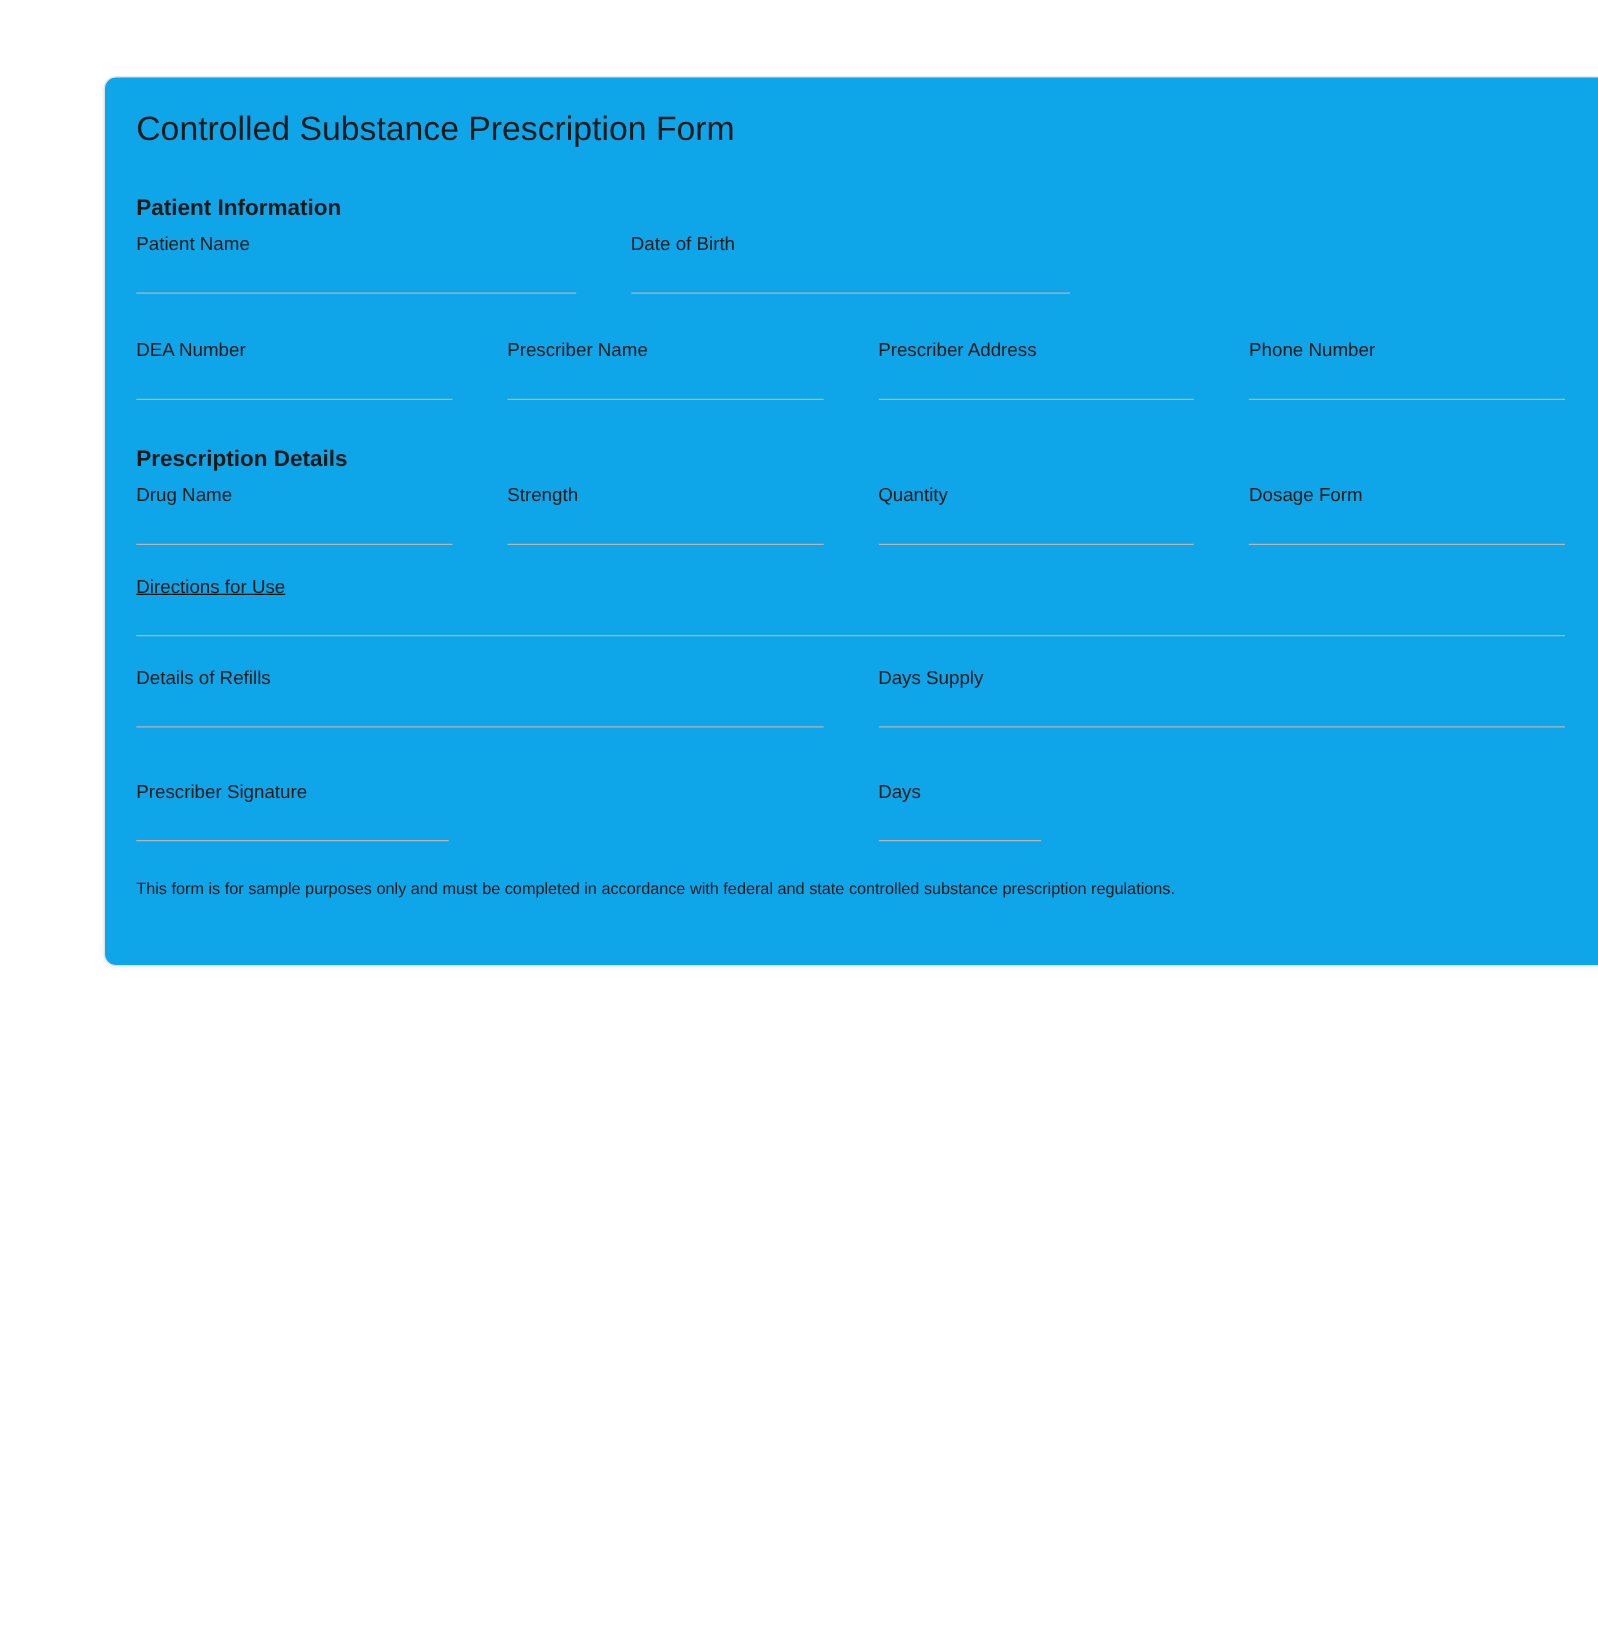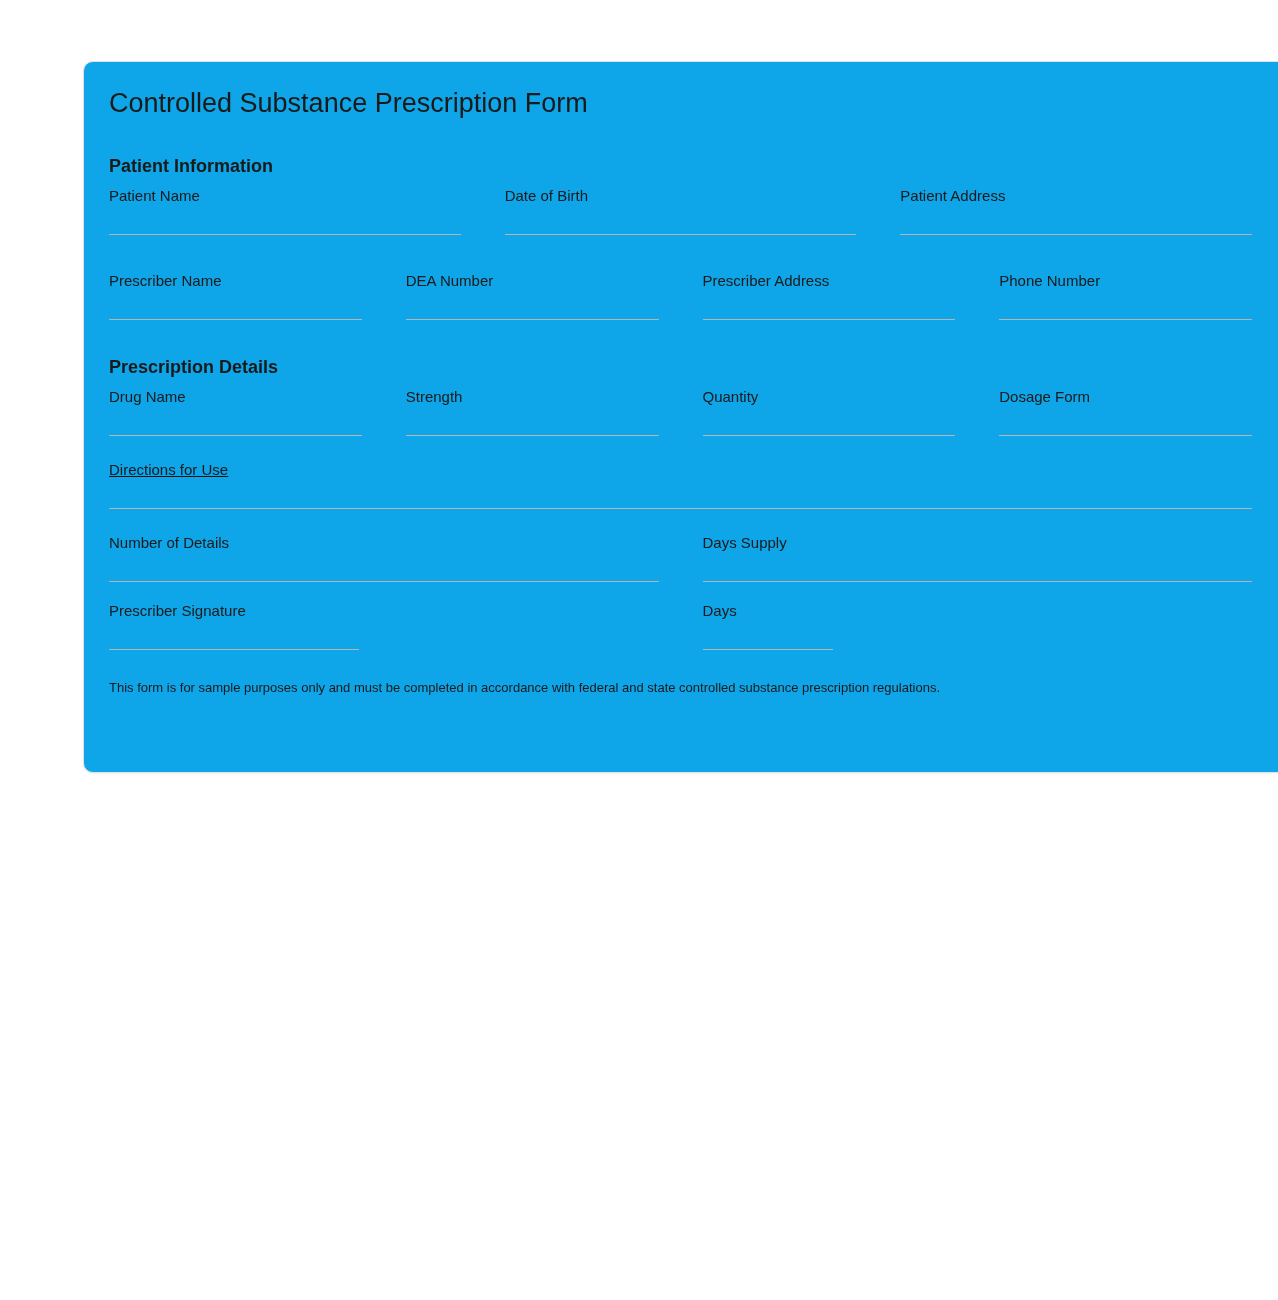--- a/index.html
+++ b/index.html
@@ -35,21 +35,21 @@
     line-height: 21px;
     margin-bottom: 10px;
     color: #1a1a1a;
   }
   .grid { display: grid; column-gap: 25px; gap: 44px; }
   .cols-3 { grid-template-columns: repeat(3, 1fr); }
   .cols-4 { grid-template-columns: repeat(4, 1fr); }
   .cols-2 { grid-template-columns: repeat(2, 1fr); }
   .cols-1 { grid-template-columns: 1fr; text-decoration: underline; }
   .row-gap { margin-top: 25px; }
-  .sig-gap { margin-top: 20px; }
+  .sig-gap { margin-top: 43px; }
   .field-label {
     font-size: 15px;
     line-height: 18px;
     color: #1a1a1a;
   }
   .field-input {
     display: block;
     width: 100%;
     height: 30px;
     border: none;
@@ -82,35 +82,31 @@
     <h2 class="section-title">Patient Information</h2>
     <div class="grid cols-3">
       <div class="field">
         <div class="field-label">Patient Name</div>
         <input type="text" class="field-input" value="" style="">
       </div>
       <div class="field">
         <div class="field-label">Date of Birth</div>
         <input type="text" class="field-input" value="" style="">
       </div>
-      <div class="field">
-        <div class="field-label">Patient Address</div>
-        <input type="text" class="field-input" value="" style="">
-      </div>
     </div>
   </div>
 
   <div class="section">
     <div class="grid cols-4">
       <div class="field">
-        <div class="field-label">Prescriber Name</div>
+        <div class="field-label">DEA Number</div>
         <input type="text" class="field-input" value="" style="">
       </div>
       <div class="field">
-        <div class="field-label">DEA Number</div>
+        <div class="field-label">Prescriber Name</div>
         <input type="text" class="field-input" value="" style="">
       </div>
       <div class="field">
         <div class="field-label">Prescriber Address</div>
         <input type="text" class="field-input" value="" style="">
       </div>
       <div class="field">
         <div class="field-label">Phone Number</div>
         <input type="text" class="field-input" value="" style="">
       </div>
@@ -140,21 +136,21 @@
 
     <div class="grid cols-1 row-gap">
       <div class="field">
         <div class="field-label">Directions for Use</div>
         <input type="text" class="field-input" value="" style="">
       </div>
     </div>
 
     <div class="grid cols-2 row-gap">
       <div class="field">
-        <div class="field-label">Number of Details</div>
+        <div class="field-label">Details of Refills</div>
         <input type="text" class="field-input" value="" style="">
       </div>
       <div class="field">
         <div class="field-label">Days Supply</div>
         <input type="text" class="field-input" value="" style="">
       </div>
     </div>
   </div>
 
   <div class="grid cols-2 sig-gap">

